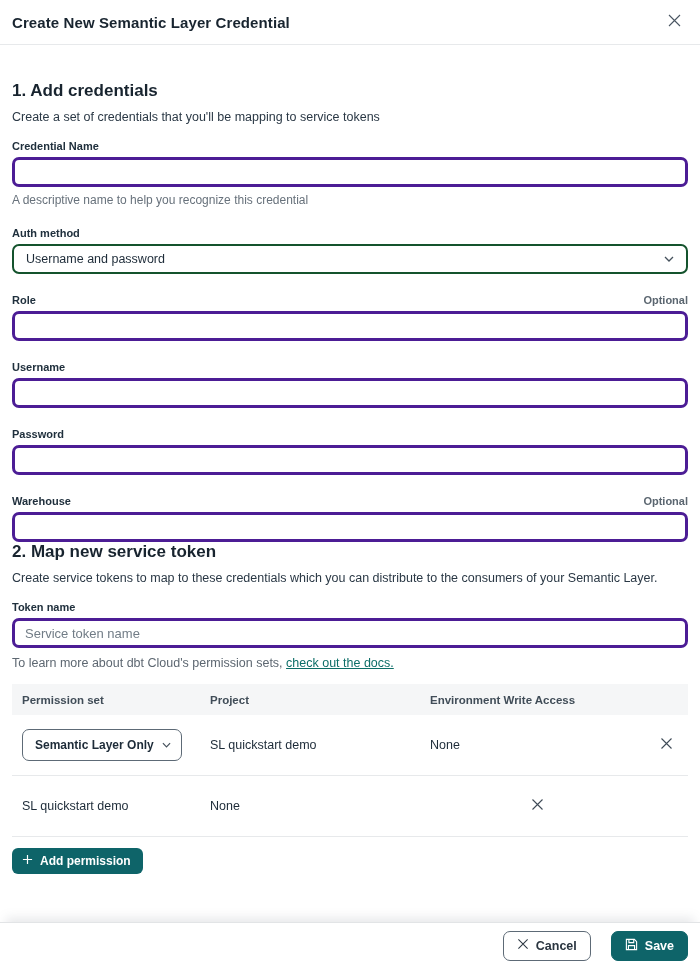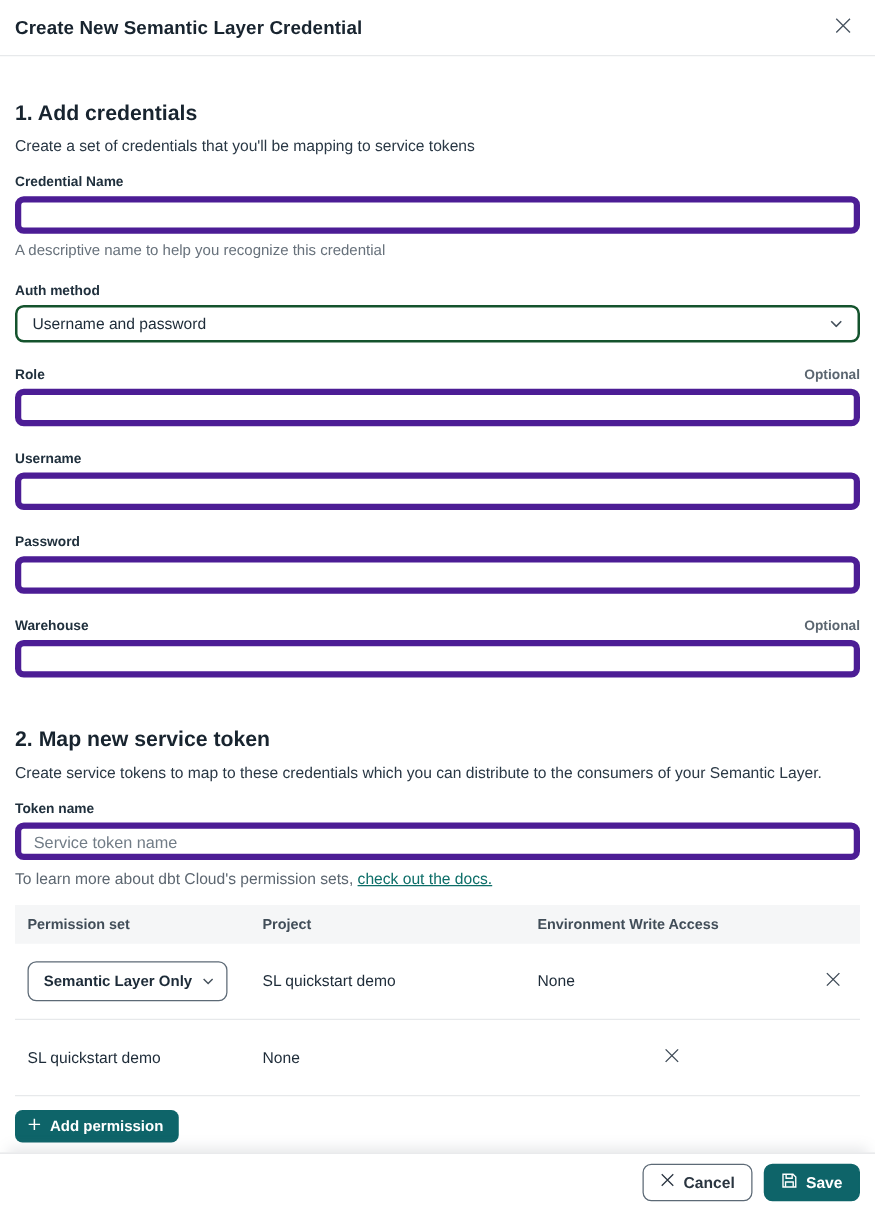--- a/index.html
+++ b/index.html
@@ -47,21 +47,21 @@
     flex: 1 1 auto;
     padding: 0 12px;
     overflow: hidden;
   }
   .section-heading {
     font-size: 17px;
     font-weight: 700;
     color: #18242f;
   }
   .section-heading.first { margin-top: 36px; }
-  .section-heading.second { margin-top: 40px; }
+  .section-heading.second { }
   .section-desc {
     margin-top: 9px;
     font-size: 12.5px;
     color: #2a3845;
   }
   .label-row {
     margin-top: 20px;
     display: flex;
     align-items: flex-start;
     justify-content: space-between;
@@ -74,21 +74,21 @@
   }
   .optional-tag {
     font-size: 11px;
     font-weight: 600;
     color: #5b6670;
   }
   .text-input {
     margin-top: 5px;
     width: 100%;
     height: 30px;
-    border: 5px solid #4c1d95;
+    border: 3px solid #4c1d95;
     border-radius: 7px;
     padding: 0 10px;
     font-family: "Liberation Sans", sans-serif;
     font-size: 13px;
     color: #4d7c0f;
     background: #fff;
     outline: none;
   }
   .text-input::placeholder { color: #717c86; }
   .helper-text {
@@ -190,21 +190,21 @@
   
   .modal-footer {
     flex: 0 0 auto;
     height: 46px;
     background: #ffffff;
     border-top: 1px solid #e2e4e6;
     box-shadow: 0 -10px 10px -6px rgba(120,128,136,0.18);
     display: flex;
     align-items: center;
     justify-content: flex-end;
-    gap: 9px;
+    gap: 20px;
     padding: 0 12px;
     position: relative;
     z-index: 2;
   }
   .cancel-btn {
     height: 30px;
     display: inline-flex;
     align-items: center;
     gap: 7px;
     padding: 0 13px;

